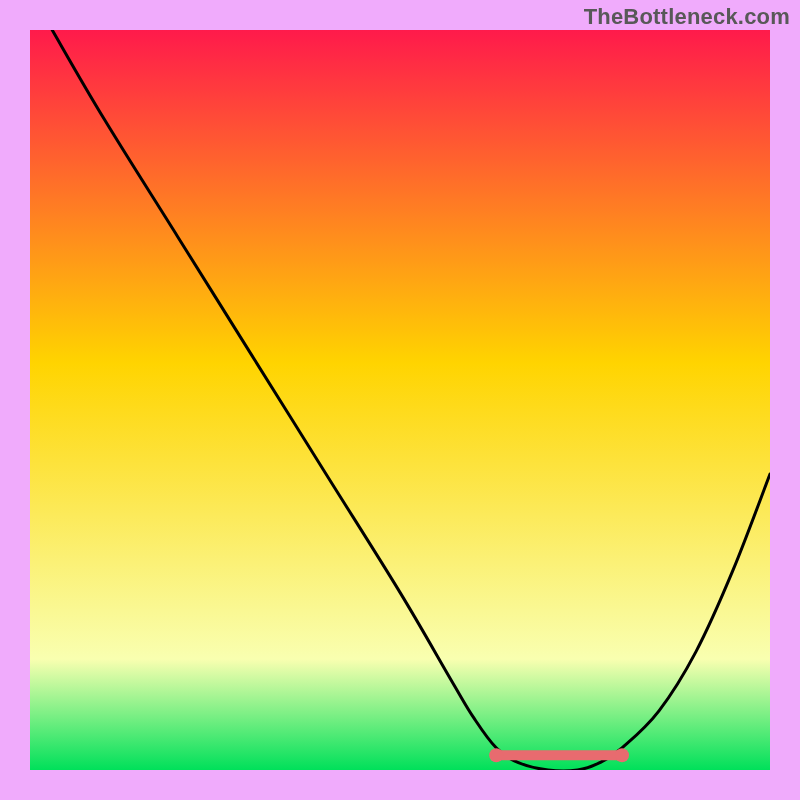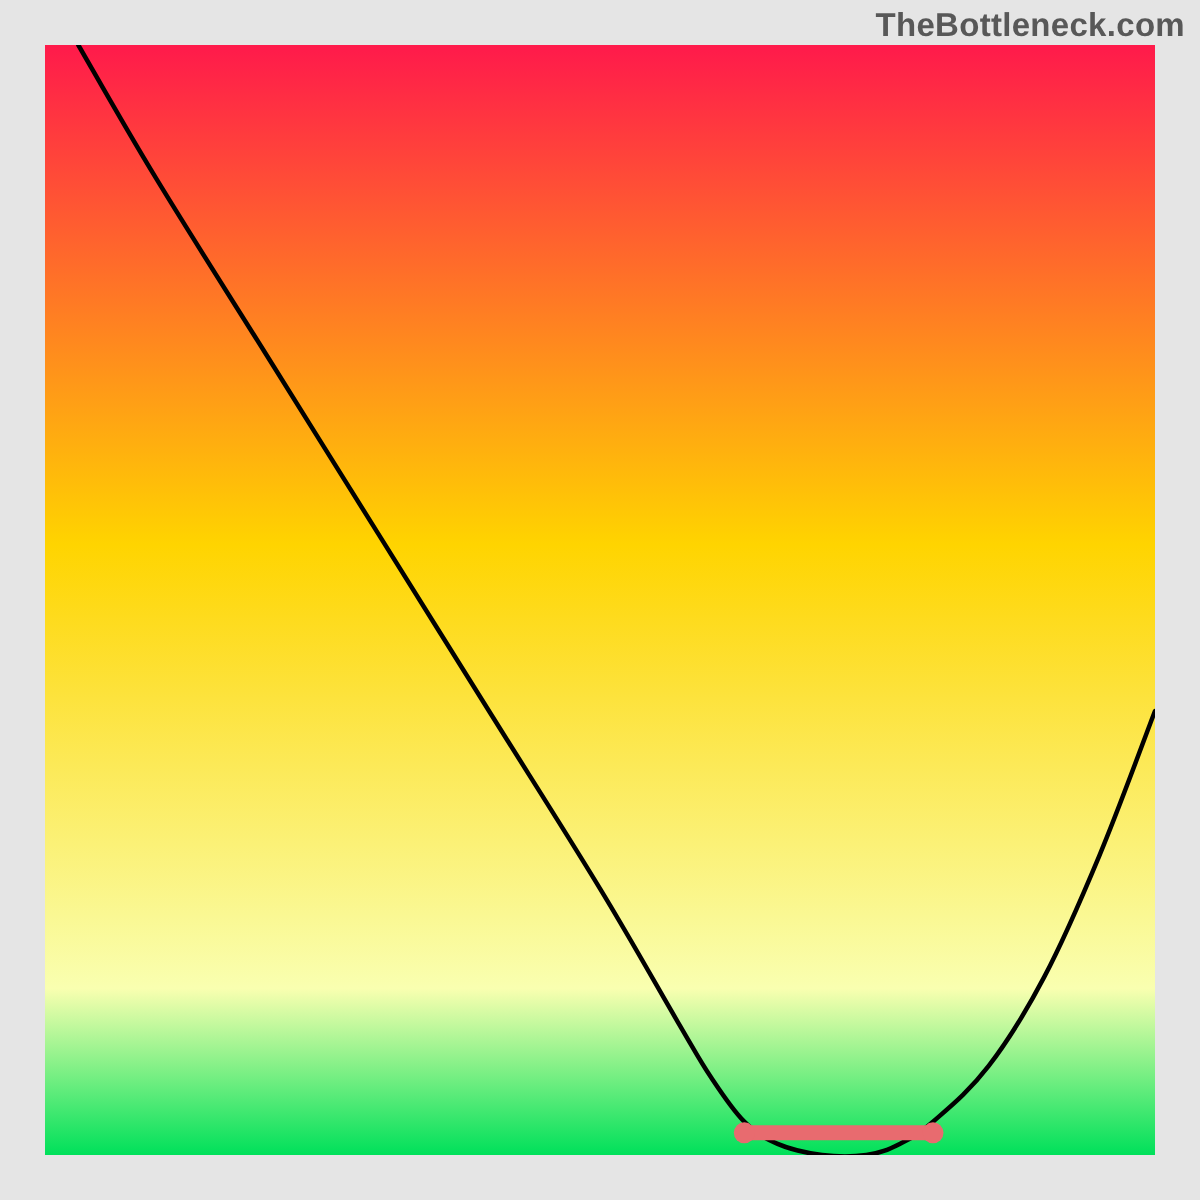--- a/index.html
+++ b/index.html
@@ -7,21 +7,21 @@
     padding: 0;
     width: 800px;
     height: 800px;
     background: #000;
     overflow: hidden;
   }
   .figure {
     position: relative;
     width: 800px;
     height: 800px;
-    background: #e5e5e5;
+    background: #f0abfc;
   }
   .watermark {
     position: absolute;
     top: 4px;
     right: 10px;
     font-family: Arial, Helvetica, sans-serif;
     font-size: 22px;
     font-weight: 600;
     color: #585858;
     letter-spacing: 0.2px;

